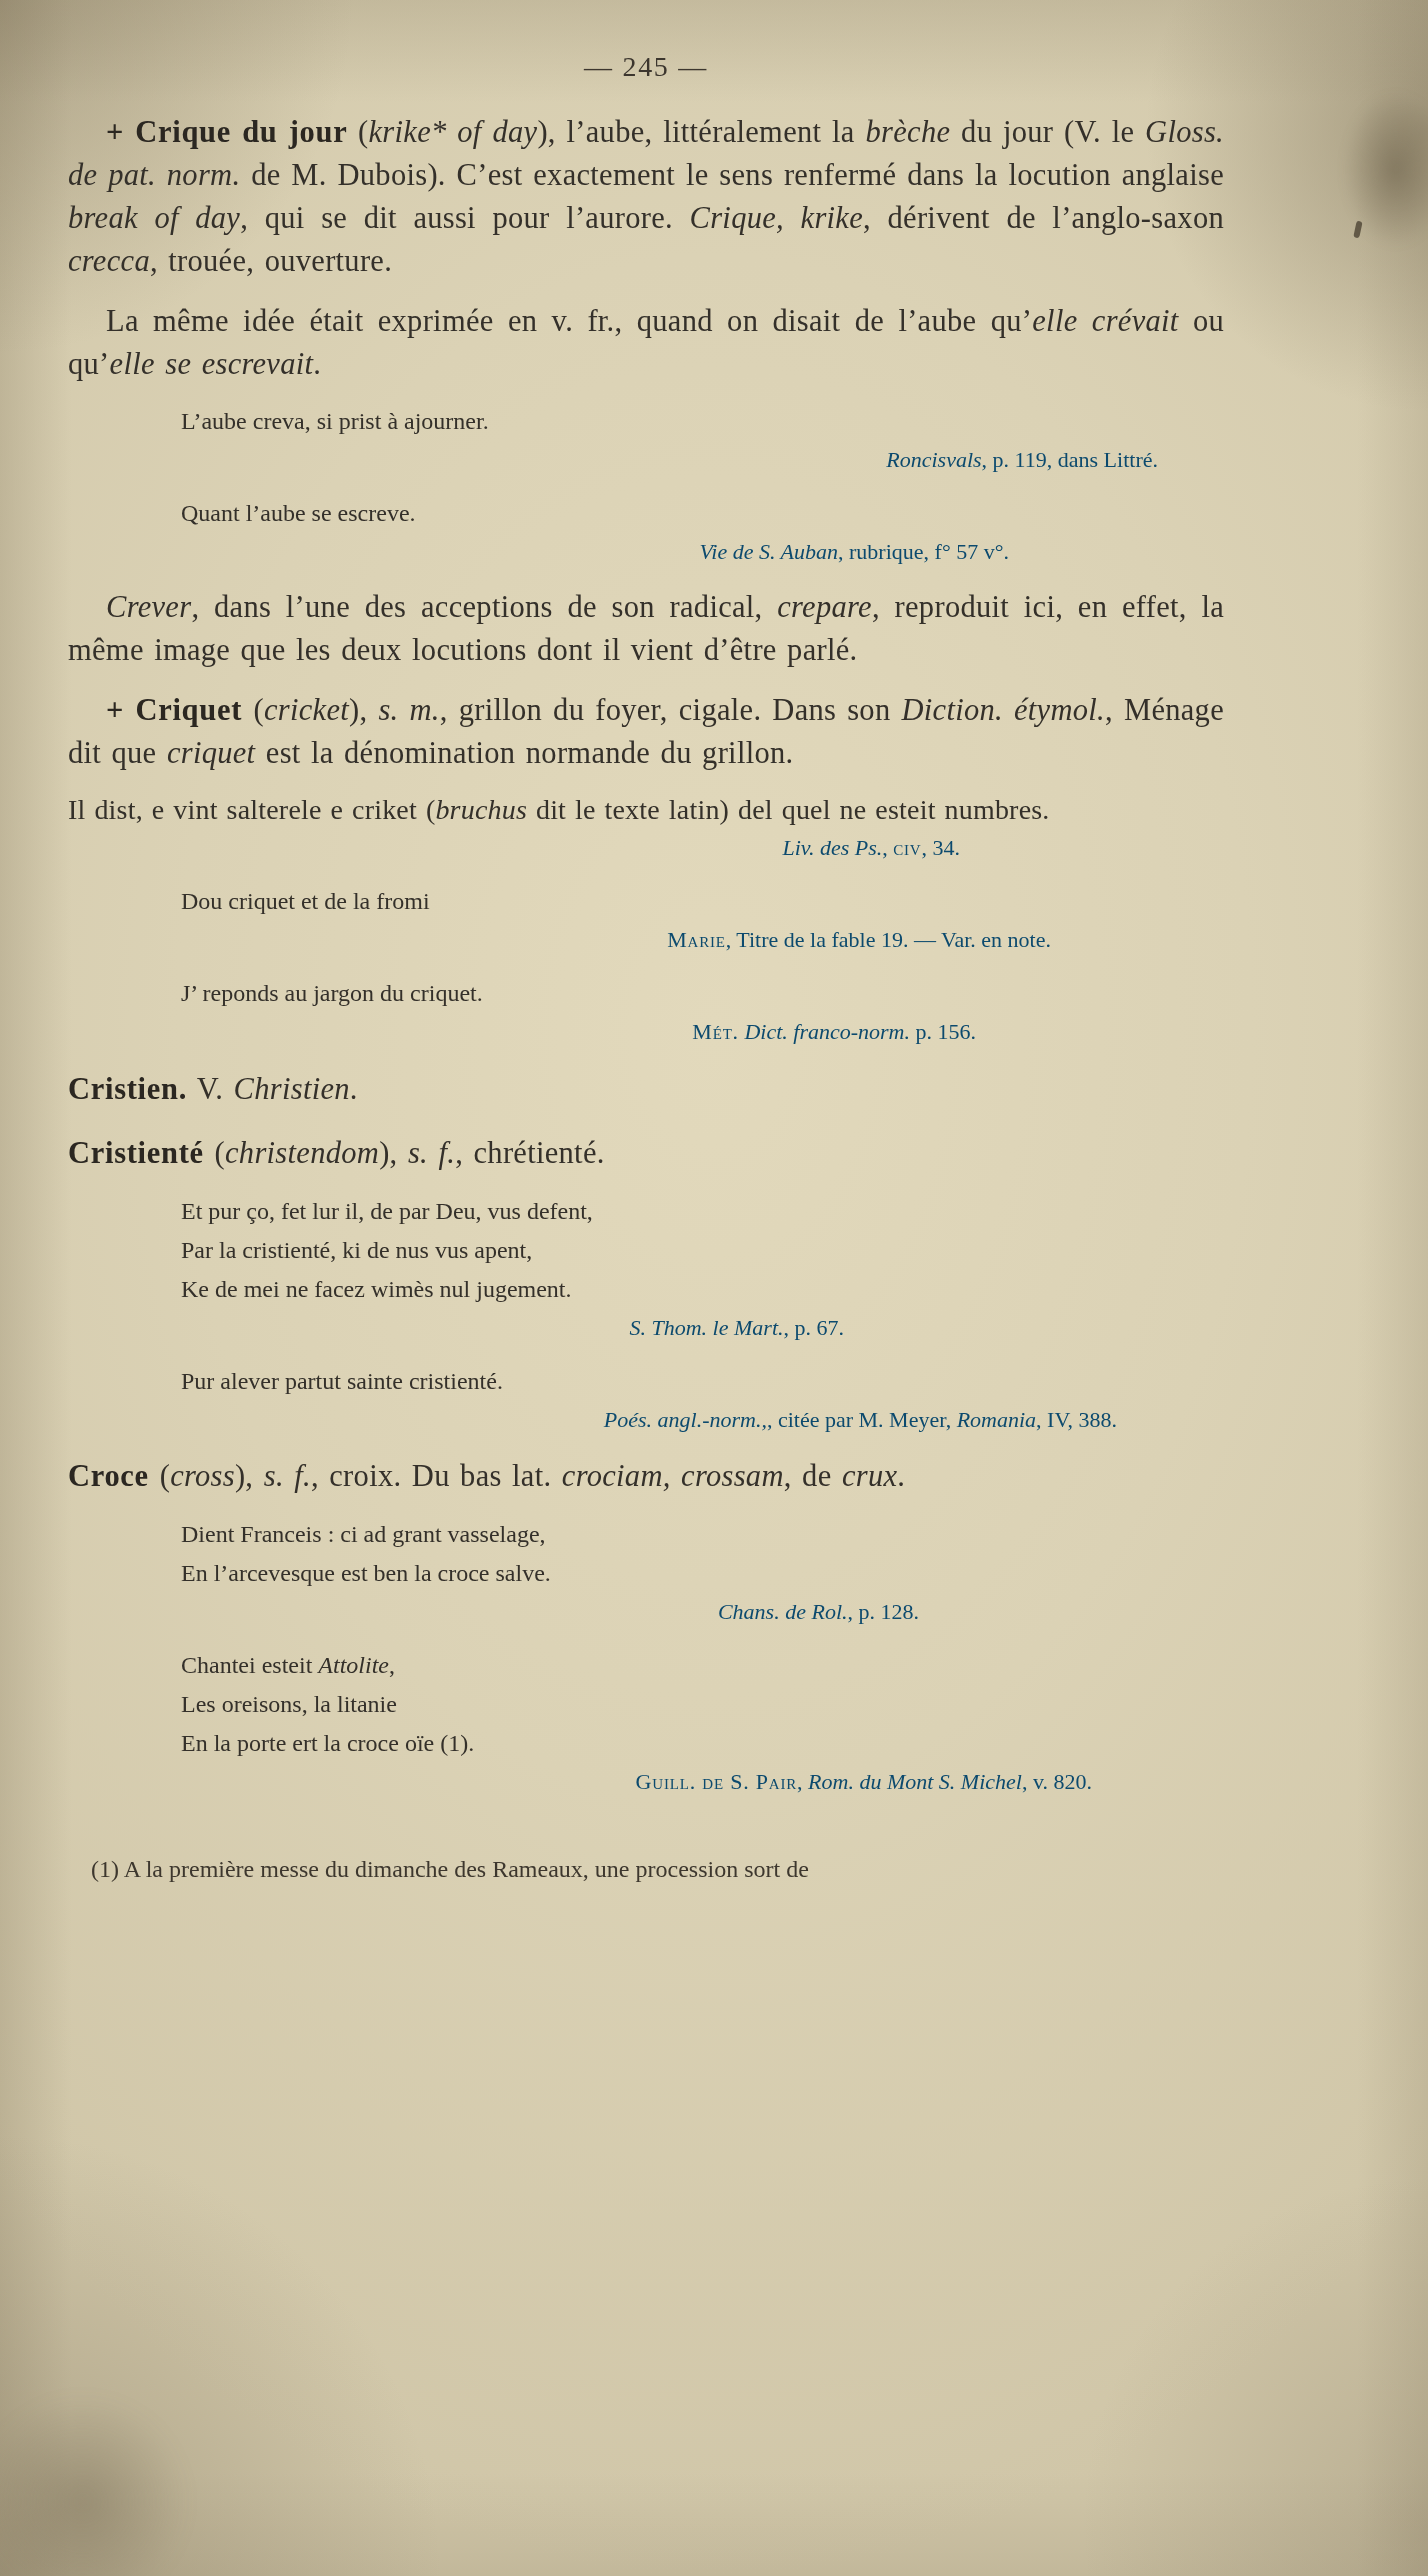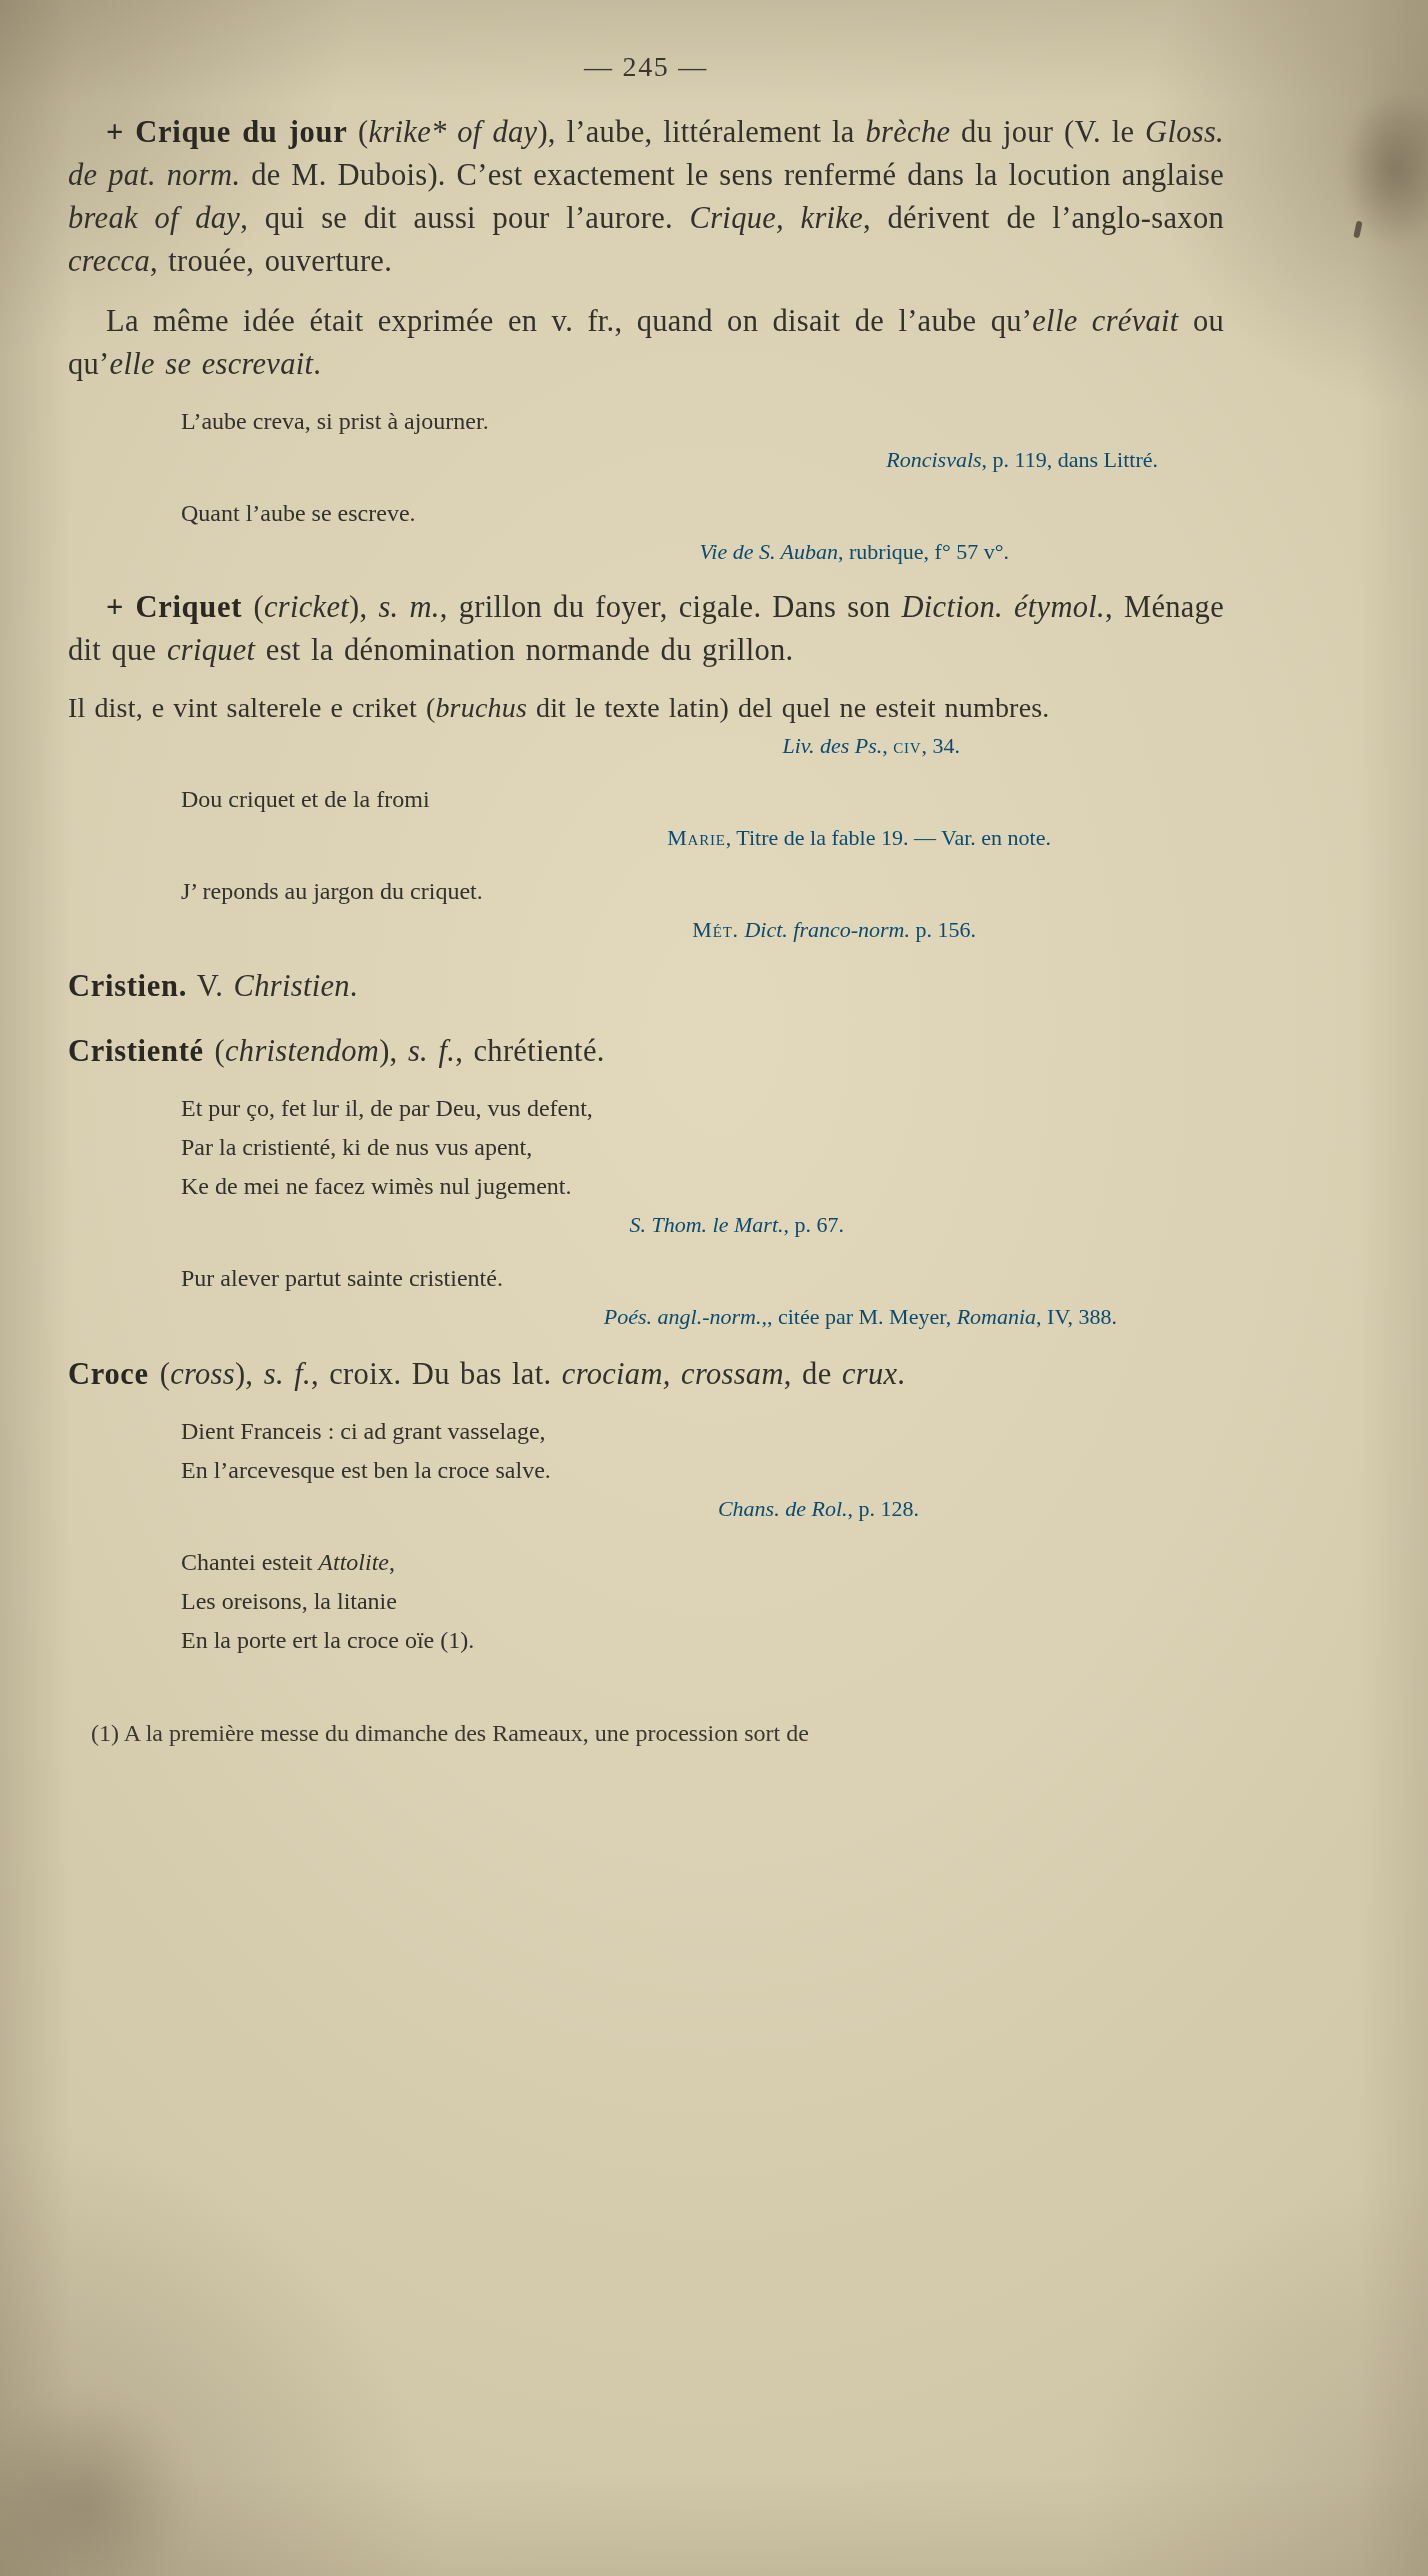--- a/index.html
+++ b/index.html
@@ -89,20 +89,21 @@
       <div class="block para"><span class="seg bd">+ Crique du jour </span><span class="seg">(</span><span class="seg it">krike* of day</span><span class="seg">), l’aube, littéralement la </span><span class="seg it">brèche</span><span class="seg"> du jour (V. le </span><span class="seg it">Gloss. de pat. norm.</span><span class="seg"> de M. Dubois). C’est exactement le sens renfermé dans la locution anglaise </span><span class="seg it">break of day</span><span class="seg">, qui se dit aussi pour l’aurore. </span><span class="seg it">Crique, krike</span><span class="seg">, dérivent de l’anglo-saxon </span><span class="seg it">crecca</span><span class="seg">, trouée, ouverture.</span></div>
       <div class="block para"><span class="seg">La même idée était exprimée en v. fr., quand on disait de l’aube qu’</span><span class="seg it">elle crévait</span><span class="seg"> ou qu’</span><span class="seg it">elle se escrevait</span><span class="seg">.</span></div>
       <div class="block verse">
         <div class="verse-line"><span class="seg">L’aube creva, si prist à ajourner.</span></div>
       </div>
       <div class="block cite" style="padding-right: 66px;"><span class="seg it">Roncisvals</span><span class="seg">, p. 119, dans Littré.</span></div>
       <div class="block verse">
         <div class="verse-line"><span class="seg">Quant l’aube se escreve.</span></div>
       </div>
       <div class="block cite" style="padding-right: 215px;"><span class="seg it">Vie de S. Auban</span><span class="seg">, rubrique, f° 57 v°.</span></div>
+      <div class="block para"><span class="seg it">Crever</span><span class="seg">, dans l’une des acceptions de son radical, </span><span class="seg it">crepare</span><span class="seg">, reproduit ici, en effet, la même image que les deux locutions dont il vient d’être parlé.</span></div>
       <div class="block para"><span class="seg bd">+ Criquet </span><span class="seg">(</span><span class="seg it">cricket</span><span class="seg">), </span><span class="seg it">s. m.</span><span class="seg">, grillon du foyer, cigale. Dans son </span><span class="seg it">Diction. étymol.</span><span class="seg">, Ménage dit que </span><span class="seg it">criquet</span><span class="seg"> est la dénomination normande du grillon.</span></div>
       <div class="block prose-quote"><span class="seg">Il dist, e vint salterele e criket (</span><span class="seg it">bruchus</span><span class="seg"> dit le texte latin) del quel ne esteit numbres.</span></div>
       <div class="block cite" style="padding-right: 264px;"><span class="seg it">Liv. des Ps.</span><span class="seg">, </span><span class="seg sc">civ</span><span class="seg">, 34.</span></div>
       <div class="block verse">
         <div class="verse-line"><span class="seg">Dou criquet et de la fromi</span></div>
       </div>
       <div class="block cite" style="padding-right: 173px;"><span class="seg sc">Marie</span><span class="seg">, Titre de la fable 19. — Var. en note.</span></div>
       <div class="block verse">
         <div class="verse-line"><span class="seg">J’ reponds au jargon du criquet.</span></div>
       </div>
@@ -123,16 +124,17 @@
       <div class="block verse">
         <div class="verse-line"><span class="seg">Dient Franceis : ci ad grant vasselage,</span></div>
         <div class="verse-line"><span class="seg">En l’arcevesque est ben la croce salve.</span></div>
       </div>
       <div class="block cite" style="padding-right: 305px;"><span class="seg it">Chans. de Rol.</span><span class="seg">, p. 128.</span></div>
       <div class="block verse">
         <div class="verse-line"><span class="seg">Chantei esteit </span><span class="seg it">Attolite</span><span class="seg">,</span></div>
         <div class="verse-line"><span class="seg">Les oreisons, la litanie</span></div>
         <div class="verse-line"><span class="seg">En la porte ert la croce oïe (1).</span></div>
       </div>
+      <div class="block cite" style="padding-right: 132px;"><span class="seg sc">Guill. de S. Pair</span><span class="seg">, </span><span class="seg it">Rom. du Mont S. Michel</span><span class="seg">, v. 820.</span></div>
       <div class="block footnote"><span class="seg">(1) A la première messe du dimanche des Rameaux, une procession sort de</span></div>
     </div>
 </main>
 
 
 </body></html>

